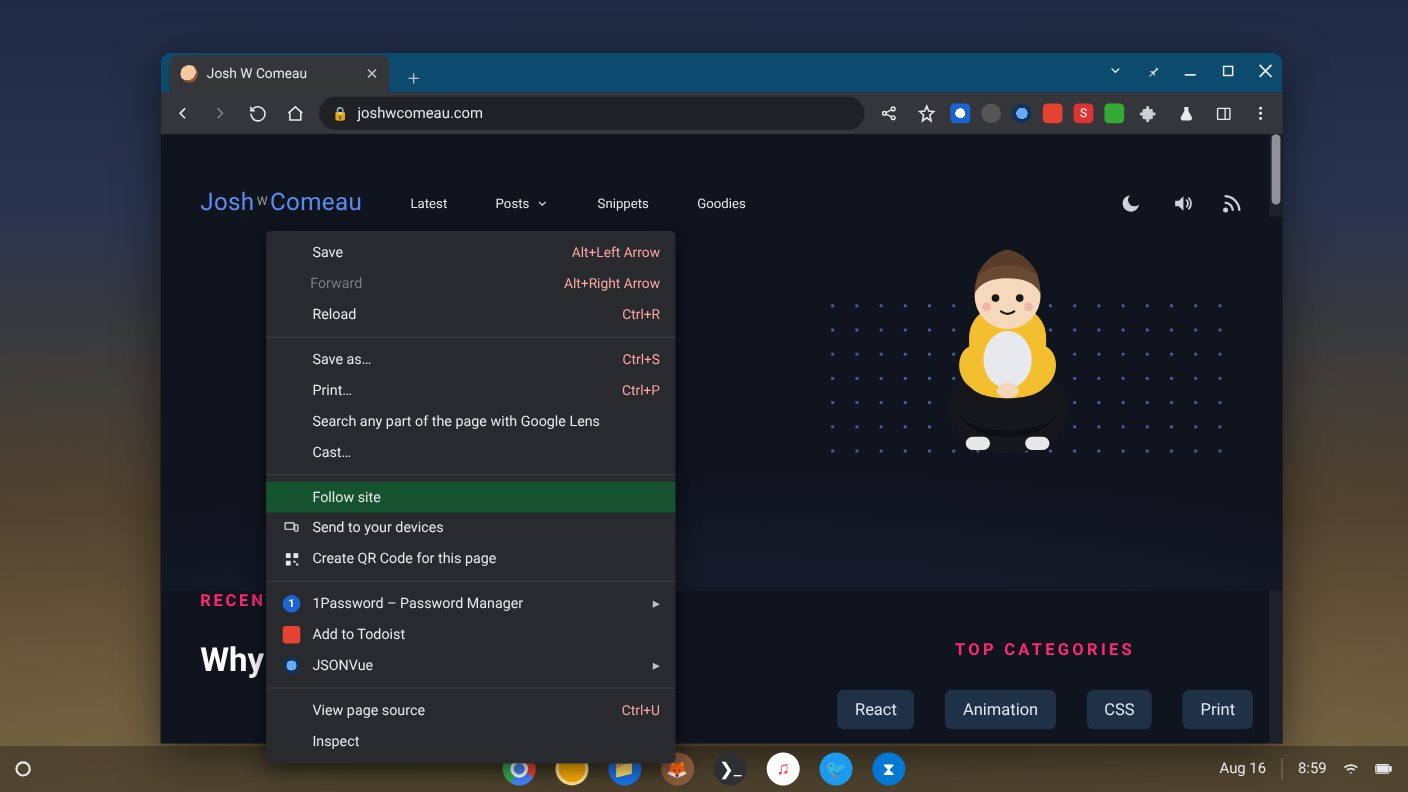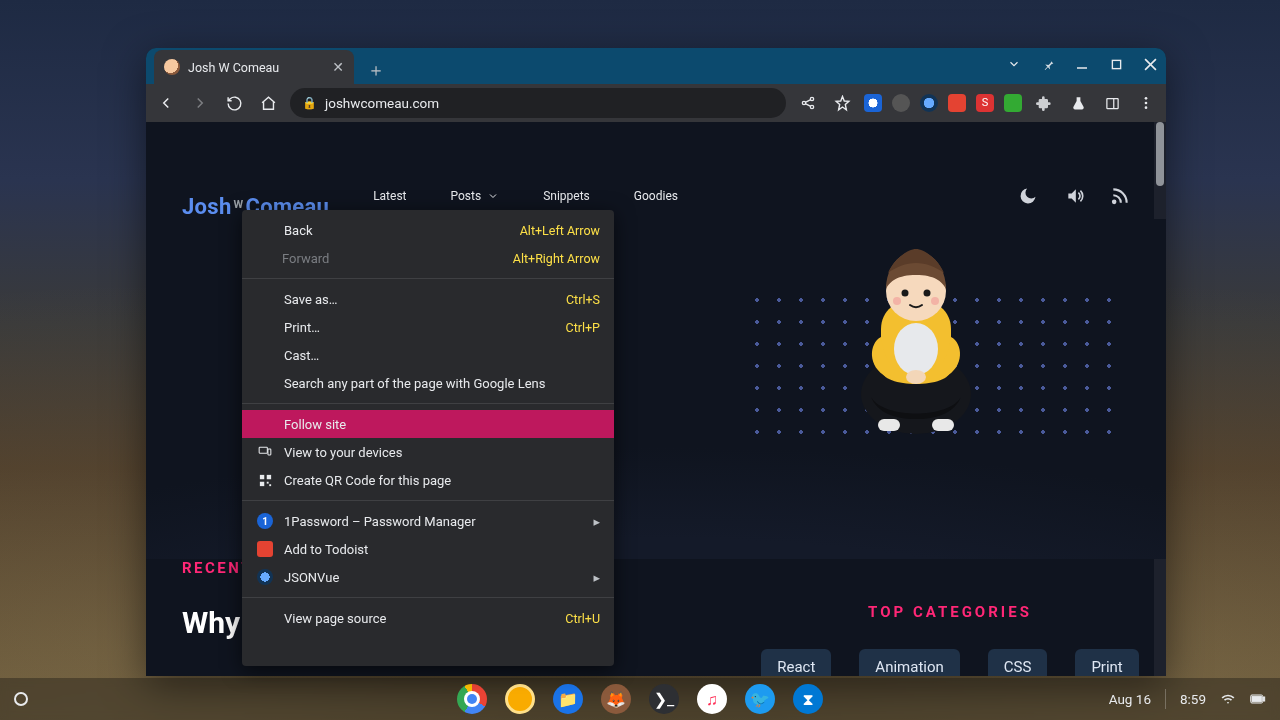--- a/index.html
+++ b/index.html
@@ -90,21 +90,21 @@
   }
   .vscroll { position:absolute; right:0; top:0; bottom:0; width:12px; background:rgba(255,255,255,.06); }
   .vscroll .thumb { position:absolute; top:0; left:2px; right:2px; height:64px; background:#8f9399; border-radius:4px; }
 
   .site-header {
     display:flex; align-items:center;
     padding: 50px 36px 0 36px;
     gap: 44px;
     color:#e8eaed;
   }
-  .logo { font-weight:700; font-size:22px; letter-spacing:.3px; color:#5b8def; display:flex; align-items:flex-end; gap:2px;margin-top:22px;}
+  .logo { font-weight:400; font-size:22px; letter-spacing:.3px; color:#5b8def; display:flex; align-items:flex-end; gap:2px;}
   .logo .w { font-size:11px; color:#9aa0a6; position:relative; top:-8px;}
   .navlink { color:#e8eaed; font-size:12px; cursor:pointer; display:flex;gap:6px;align-items:center;}
   .header-right { margin-left:auto; display:flex; gap:26px; color:#cfd3da;}
   .hicon { width:20px;height:20px;cursor:pointer; }
 
   .hero {
     position:relative; height:340px;
     background: radial-gradient(ellipse 120% 90% at 50% 130%, #141a29 40%, #0f141f 70%);
   }
   .dots {
@@ -139,24 +139,24 @@
     z-index: 50;
   }
   .ctxitem {
     display:flex; align-items:center;
     padding: 6px 14px;
     min-height: 26px;
     gap:10px;
     cursor:pointer;
   }
   .ctxitem.disabled { color:#7a7d82; cursor:default;padding-left:12px;}
-  .ctxitem.hover { background:#be185d; }
+  .ctxitem.hover { background:#14532d; }
   .ctxitem .lead { width:18px; height:16px; display:flex;align-items:center;justify-content:center; }
   .ctxitem .label { flex:1; }
-  .ctxitem .accel { color:#fde047; font-size:12.5px; }
+  .ctxitem .accel { color:#fca5a5; font-size:12.5px; }
   .ctxitem .sub { color:#bdc1c6; }
   .ctxsep { height:1px; background:#3f4043; margin:6px 0; }
 
   
   .taskbar {
     position:absolute; left:0; right:0; bottom:0; height:42px;
     background: rgba(15,15,15,.35);
     backdrop-filter: blur(4px);
     display:flex; align-items:center;
     padding: 0 14px;
@@ -373,60 +373,65 @@
           <span class="chip">Print</span>
         </div>
       </div>
     </div>
   </div>
 </div>
 
 <div class="ctxmenu" id="ctxmenu">
     <div class="ctxitem">
       <span class="lead"></span>
-      <span class="label">Back</span>
+      <span class="label">Save</span>
       <span class="accel">Alt+Left Arrow</span>
     </div>
     <div class="ctxitem disabled">
       <span class="lead"></span>
       <span class="label">Forward</span>
       <span class="accel">Alt+Right Arrow</span>
     </div>
+    <div class="ctxitem">
+      <span class="lead"></span>
+      <span class="label">Reload</span>
+      <span class="accel">Ctrl+R</span>
+    </div>
     <div class="ctxsep"></div>
     <div class="ctxitem">
       <span class="lead"></span>
       <span class="label">Save as…</span>
       <span class="accel">Ctrl+S</span>
     </div>
     <div class="ctxitem">
       <span class="lead"></span>
       <span class="label">Print…</span>
       <span class="accel">Ctrl+P</span>
     </div>
     <div class="ctxitem">
       <span class="lead"></span>
+      <span class="label">Search any part of the page with Google Lens</span>
+    </div>
+    <div class="ctxitem">
+      <span class="lead"></span>
       <span class="label">Cast…</span>
-    </div>
-    <div class="ctxitem">
-      <span class="lead"></span>
-      <span class="label">Search any part of the page with Google Lens</span>
     </div>
     <div class="ctxsep"></div>
     <div class="ctxitem hover">
       <span class="lead"></span>
       <span class="label">Follow site</span>
     </div>
     <div class="ctxitem">
       <span class="lead">
         <svg width="16" height="14" viewBox="0 0 24 24" fill="none" stroke="#e8eaed" stroke-width="1.8">
           <rect x="2" y="4" width="14" height="10" rx="1"></rect>
           <rect x="17" y="7" width="5" height="10" rx="1"></rect>
         </svg>
       </span>
-      <span class="label">View to your devices</span>
+      <span class="label">Send to your devices</span>
     </div>
     <div class="ctxitem">
       <span class="lead">
         <svg width="15" height="15" viewBox="0 0 24 24" fill="#e8eaed">
           <rect x="3" y="3" width="7" height="7"></rect>
           <rect x="14" y="3" width="7" height="7"></rect>
           <rect x="3" y="14" width="7" height="7"></rect>
           <rect x="14" y="14" width="3" height="3"></rect>
           <rect x="18" y="18" width="3" height="3"></rect>
         </svg>
@@ -455,20 +460,21 @@
       <span class="sub">▸</span>
     </div>
     <div class="ctxsep"></div>
     <div class="ctxitem">
       <span class="lead"></span>
       <span class="label">View page source</span>
       <span class="accel">Ctrl+U</span>
     </div>
     <div class="ctxitem">
       <span class="lead"></span>
+      <span class="label">Inspect</span>
     </div>
   </div>
 
 <div class="taskbar">
   <span class="launcher"></span>
   <div class="dock">
     <span class="dockicon" style="background:conic-gradient(#ea4335 0 120deg,#4285f4 120deg 210deg,#34a853 210deg 330deg,#fbbc05 330deg);position:relative">
         <span style="position:absolute;inset:7px;background:#fff;border-radius:50%"></span>
         <span style="position:absolute;inset:10px;background:#4285f4;border-radius:50%"></span>
       </span>

